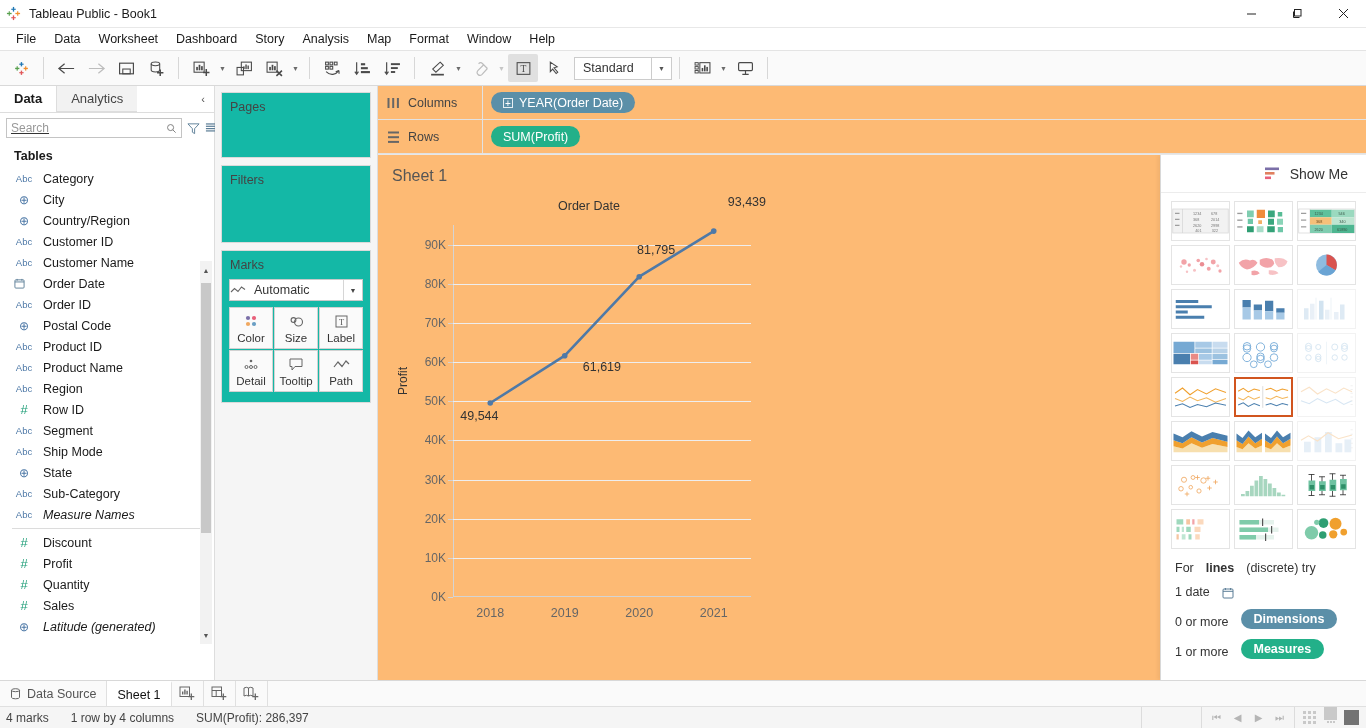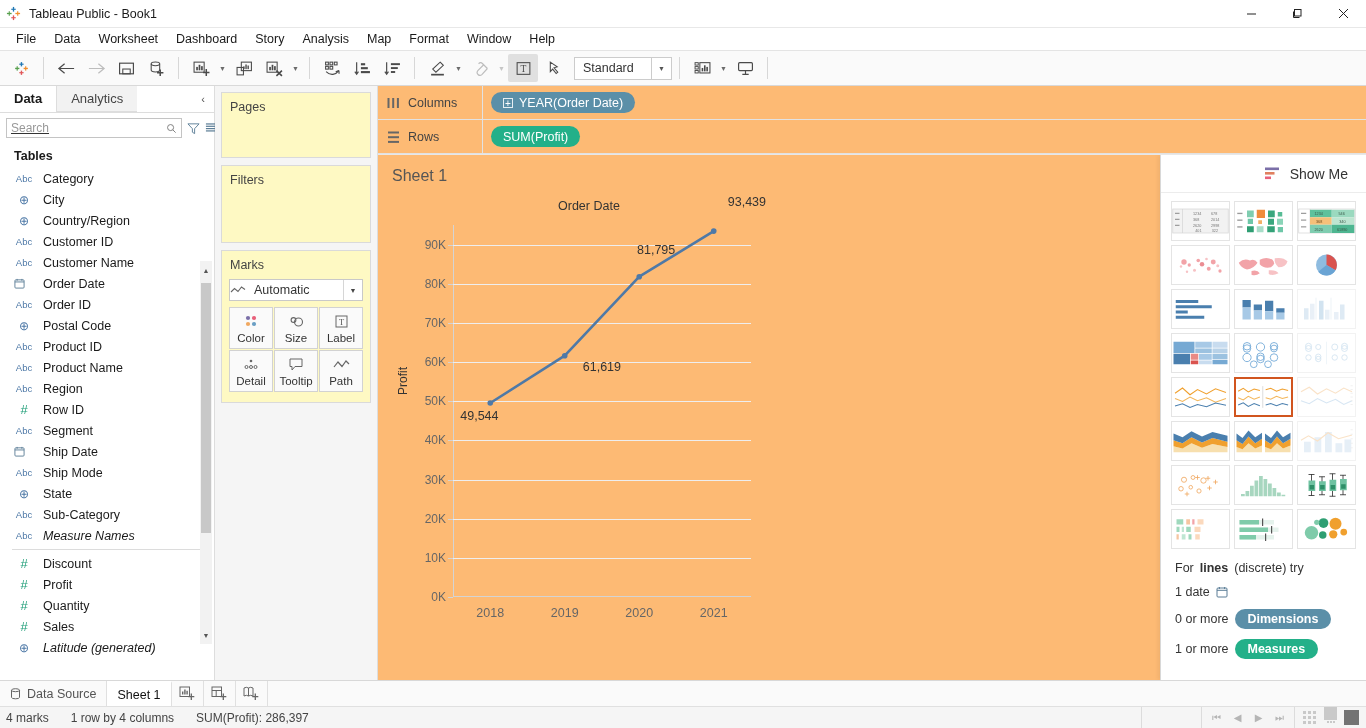--- a/index.html
+++ b/index.html
@@ -68,21 +68,21 @@
   .fld .ic.date { color: #4e79a7; font-size: 12px; }
   .fld.italic .nm { font-style: italic; }
   .fld-sep { height: 1px; background: #dcdcdc; margin: 3px 8px 3px 12px; }
   .vscroll { position: absolute; right: 2px; top: 118px; width: 12px; bottom: 36px; background: #f2f2f2; }
   .vscroll .thumb { position: absolute; left: 1px; width: 10px; top: 22px; height: 250px; background: #c8c8c8; }
   .vscroll .up, .vscroll .dn { position: absolute; left: 0; width: 12px; height: 14px; display: flex; align-items: center; justify-content: center; font-size: 7px; color: #555; }
   .vscroll .up { top: 2px; } .vscroll .dn { bottom: 2px; }
 
   
   .cards { width: 163px; background: #f5f5f5; border-right: 1px solid #ddd; padding: 6px 6px 0 6px; display: flex; flex-direction: column; gap: 7px; }
-  .card { background: #fef9c3; border: 1px solid #dadada; }
+  .card { background: #14b8a6; border: 1px solid #dadada; }
   .card .ch { font-size: 12.5px; color: #444; padding: 7px 8px 4px 8px; }
   .card.pages { height: 66px; }
   .card.filters { height: 78px; }
   .card.marks { flex: 0 0 auto; padding-bottom: 10px; }
   .markcombo { margin: 3px 7px 6px 7px; height: 22px; border: 1px solid #c9c9c9; background: #fff; display: flex; align-items: center; font-size: 12.5px; color: #333; }
   .markcombo .mi { width: 24px; text-align: center; color: #555; }
   .markcombo .ml { flex: 1; }
   .markcombo .ma { width: 19px; height: 20px; border-left: 1px solid #d6d6d6; display: flex; align-items: center; justify-content: center; font-size: 7px; color: #444; }
   .mgrid { display: grid; grid-template-columns: 1fr 1fr 1fr; gap: 1px; margin: 0 7px; }
   .mbtn { height: 42px; border: 1px solid #d2d2d2; background: #fafafa; display: flex; flex-direction: column; align-items: center; justify-content: center; gap: 2px; }
@@ -122,21 +122,21 @@
     background: #fff; border-left: 1px solid #d8d8d8; box-shadow: -2px 0 4px rgba(0,0,0,.06);
     display: flex; flex-direction: column;
   }
   .sm-head { height: 38px; display: flex; align-items: center; justify-content: flex-end; gap: 8px; padding-right: 18px; background: #fff; border-bottom: 1px solid #ececec; }
   .sm-head .t { font-size: 14px; color: #333; }
   .sm-grid { display: grid; grid-template-columns: repeat(3, 1fr); gap: 4px; padding: 8px 10px 0 10px; }
   .sm-cell { height: 40px; border: 1px solid #e4e4e4; background: #fff; position: relative; overflow: hidden; display: flex; align-items: center; justify-content: center; }
   .sm-cell.sel { border: 2px solid #d1551f; }
   .sm-cell.dim { opacity: .45; }
   .sm-foot { padding: 12px 14px 0 14px; }
-  .sm-foot .ln { font-size: 12.5px; color: #333; margin-bottom: 10px; display: flex; align-items: center; gap: 6px; }
+  .sm-foot .ln { font-size: 12.5px; color: #333; margin-bottom: 10px; display: flex; align-items: flex-end; gap: 12px; }
   .sm-foot b { font-weight: bold; }
   .sm-pill { border-radius: 11px; color: #fff; font-size: 12.5px; padding: 3px 13px; display: inline-block; font-weight: bold; }
   .sm-pill.blue { background: #5b8fa8; }
   .sm-pill.green { background: #23b089; }
 
   
   .sheettabs { height: 26px; background: #fafafa; border-top: 1px solid #d8d8d8; display: flex; align-items: stretch; flex: 0 0 26px; }
   .stab { display: flex; align-items: center; gap: 6px; padding: 0 10px; font-size: 12.5px; color: #444; border-right: 1px solid #e0e0e0; }
   .stab.active { background: #fff; color: #111; border-top: 2px solid #fff; font-weight: normal; }
   .stab.ds { color: #555; }
@@ -436,30 +436,20 @@
             <span class="ic">Abc</span>
             <span class="nm">Region</span>
           </div>
         <div class="fld">
             <span class="ic num">#</span>
             <span class="nm">Row ID</span>
           </div>
         <div class="fld">
             <span class="ic">Abc</span>
             <span class="nm">Segment</span>
-          </div>
-        <div class="fld">
-            <span class="ic date">
-              <svg width="11" height="11" viewBox="0 0 12 12">
-                <rect x="1" y="2" width="10" height="9" rx="1" fill="none" stroke="#5b7d96" stroke-width="1"></rect>
-                <path d="M1 4.3 L11 4.3" stroke="#5b7d96" stroke-width="1"></path>
-                <path d="M3.4 1 L3.4 3 M8.6 1 L8.6 3" stroke="#5b7d96" stroke-width="1"></path>
-              </svg>
-            </span>
-            <span class="nm">Ship Date</span>
           </div>
         <div class="fld">
             <span class="ic">Abc</span>
             <span class="nm">Ship Mode</span>
           </div>
         <div class="fld">
             <span class="ic geo">⊕</span>
             <span class="nm">State</span>
           </div>
         <div class="fld">

